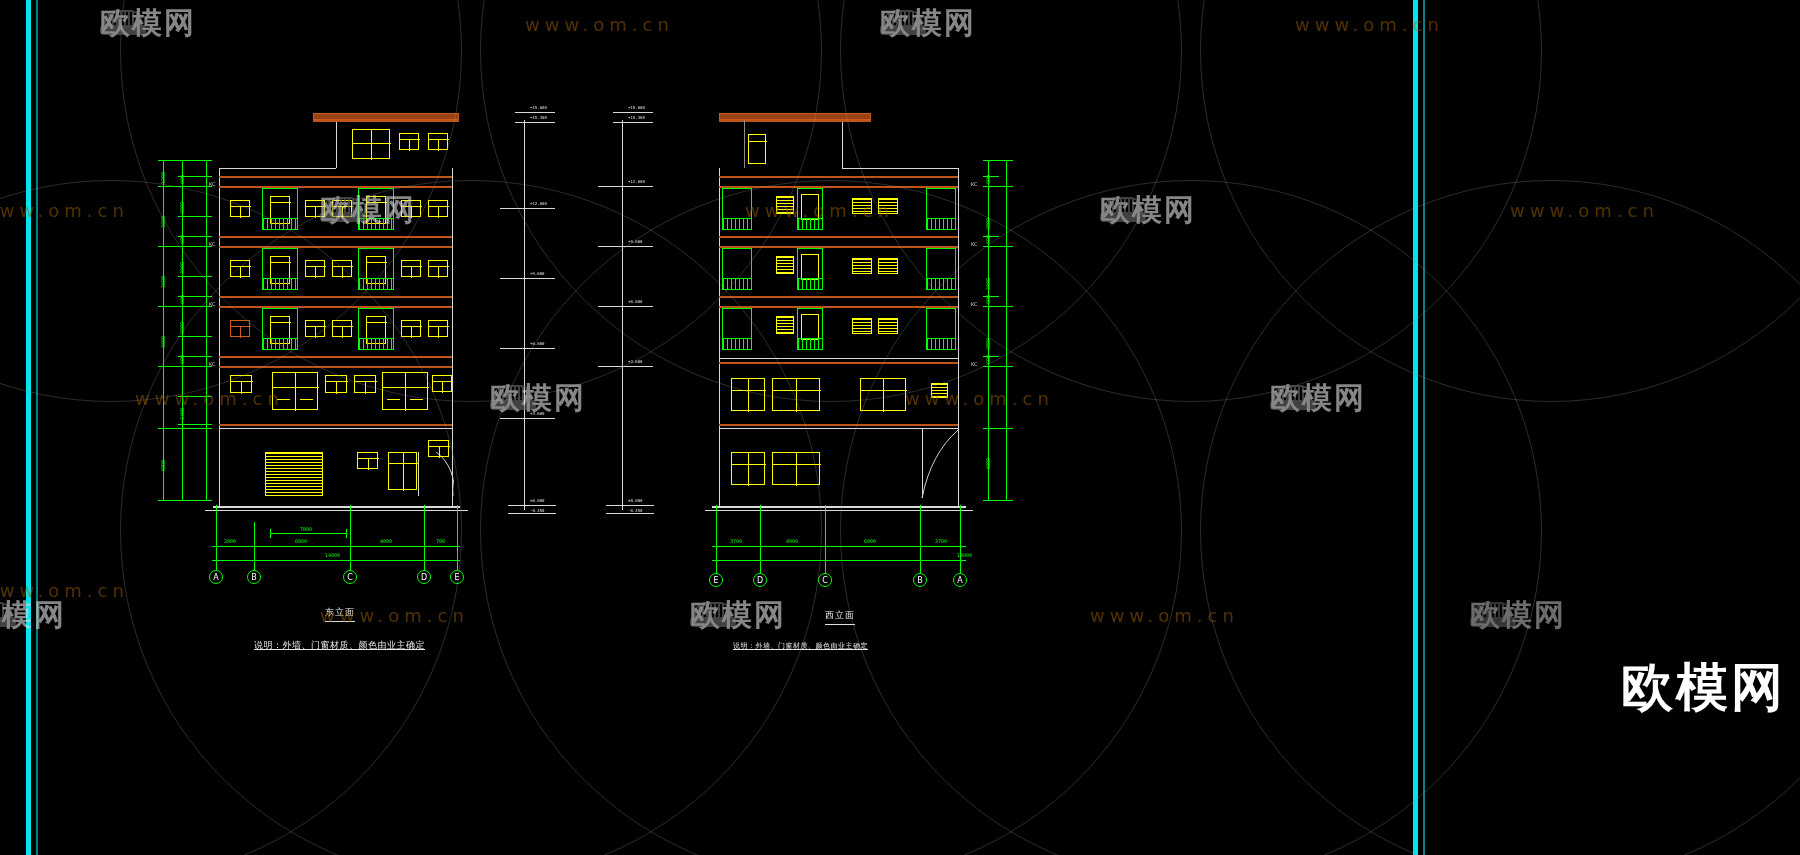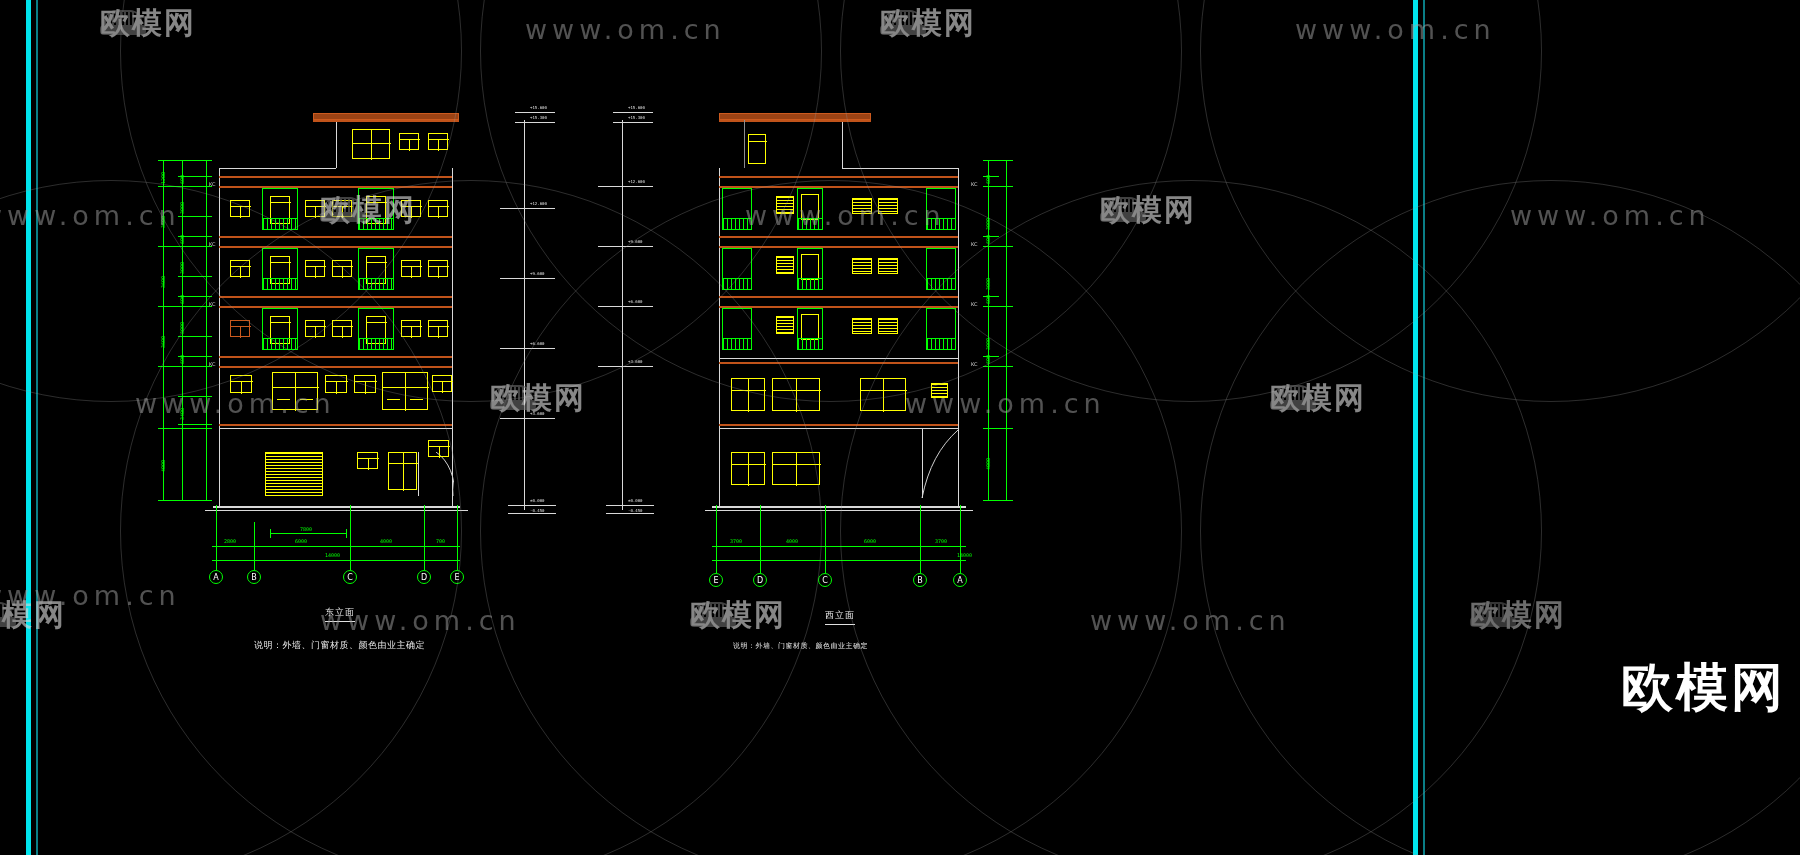--- a/index.html
+++ b/index.html
@@ -12,21 +12,21 @@
   .wm-logo{position:absolute;display:flex;align-items:center;gap:10px;
            color:#6a6a6a;opacity:.62;white-space:nowrap;}
   .wm-logo .sofa{width:46px;height:30px;position:relative;flex:0 0 auto;}
   .wm-logo .sofa:before{content:"";position:absolute;left:4px;right:4px;top:2px;height:17px;
       border-radius:12px 12px 2px 2px;
       background:repeating-linear-gradient(90deg,#6a6a6a 0 2px,transparent 2px 4px);
       border-top:2px solid #6a6a6a;}
   .wm-logo .sofa:after{content:"";position:absolute;left:0;right:0;bottom:3px;height:10px;
       border-radius:4px;background:#6a6a6a;}
   .wm-logo .txt{font-size:30px;font-weight:bold;letter-spacing:2px;line-height:1;}
-  .wm-url{position:absolute;color:#a3a3a3;opacity:.5;font-size:27px;letter-spacing:5px;
+  .wm-url{position:absolute;color:#a16207;opacity:.5;font-size:18px;letter-spacing:5px;
           white-space:nowrap;font-family:"DejaVu Sans","Liberation Sans",sans-serif;}
   .wm-arc{position:absolute;border:1px solid rgba(150,150,150,.30);border-radius:50%;}
 
   
   .rail{position:absolute;top:0;bottom:0;background:#00e5ee;}
   .rail-thin{position:absolute;top:0;bottom:0;background:#0a7e86;}
 
   
   .brand{position:absolute;right:14px;bottom:140px;text-align:right;z-index:9;color:#fff;}
   .brand .bname{font-size:52px;font-weight:bold;letter-spacing:3px;line-height:1.05;}
@@ -60,21 +60,21 @@
         font-size:5px;font-family:"DejaVu Sans Mono","Liberation Mono",monospace;}
   .gtxt-v{transform:rotate(-90deg);transform-origin:0 0;}
 
   .bubble{position:absolute;width:14px;height:14px;border:1px solid #00ff00;border-radius:50%;
      color:#ffffff;font-size:8px;display:flex;align-items:center;justify-content:center;
      box-sizing:border-box;}
 
   .cap{position:absolute;color:#e8e8e8;white-space:nowrap;text-align:center;}
   .cap .t1{font-size:9px;letter-spacing:1px;border-bottom:1px solid #e0e0e0;
            padding-bottom:2px;display:inline-block;}
-  .note{position:absolute;color:#e8e8e8;font-size:9px;white-space:nowrap;letter-spacing:.5px;}
+  .note{position:absolute;color:#e8e8e8;font-size:9px;white-space:nowrap;letter-spacing:.5px;text-decoration:underline;}
 
   .lvl-txt{position:absolute;color:#e0e0e0;font-size:4px;white-space:nowrap;
            font-family:"DejaVu Sans Mono","Liberation Mono",monospace;}
 </style>
 </head>
 <body>
 
 <div class="canvas">
 
   <div class="wm-layer">

